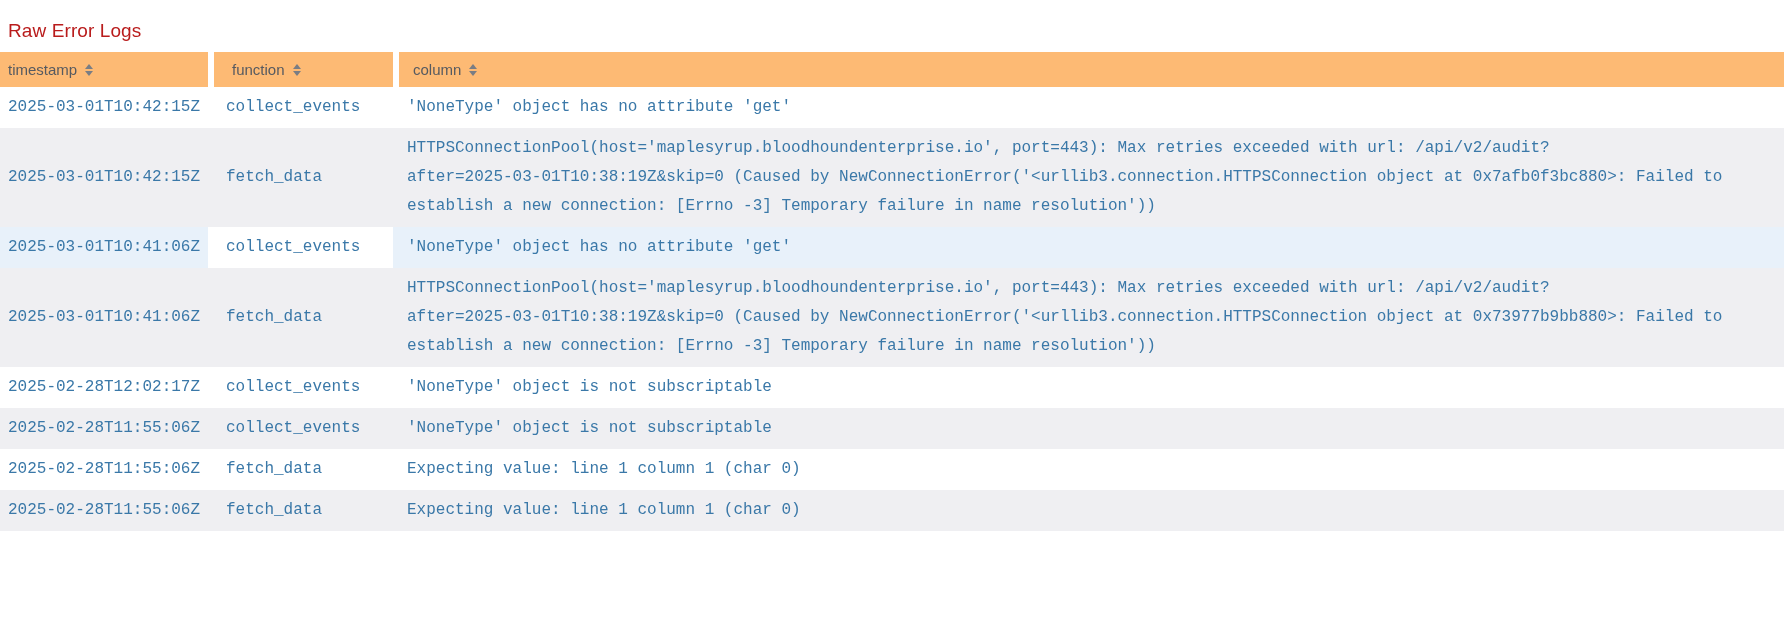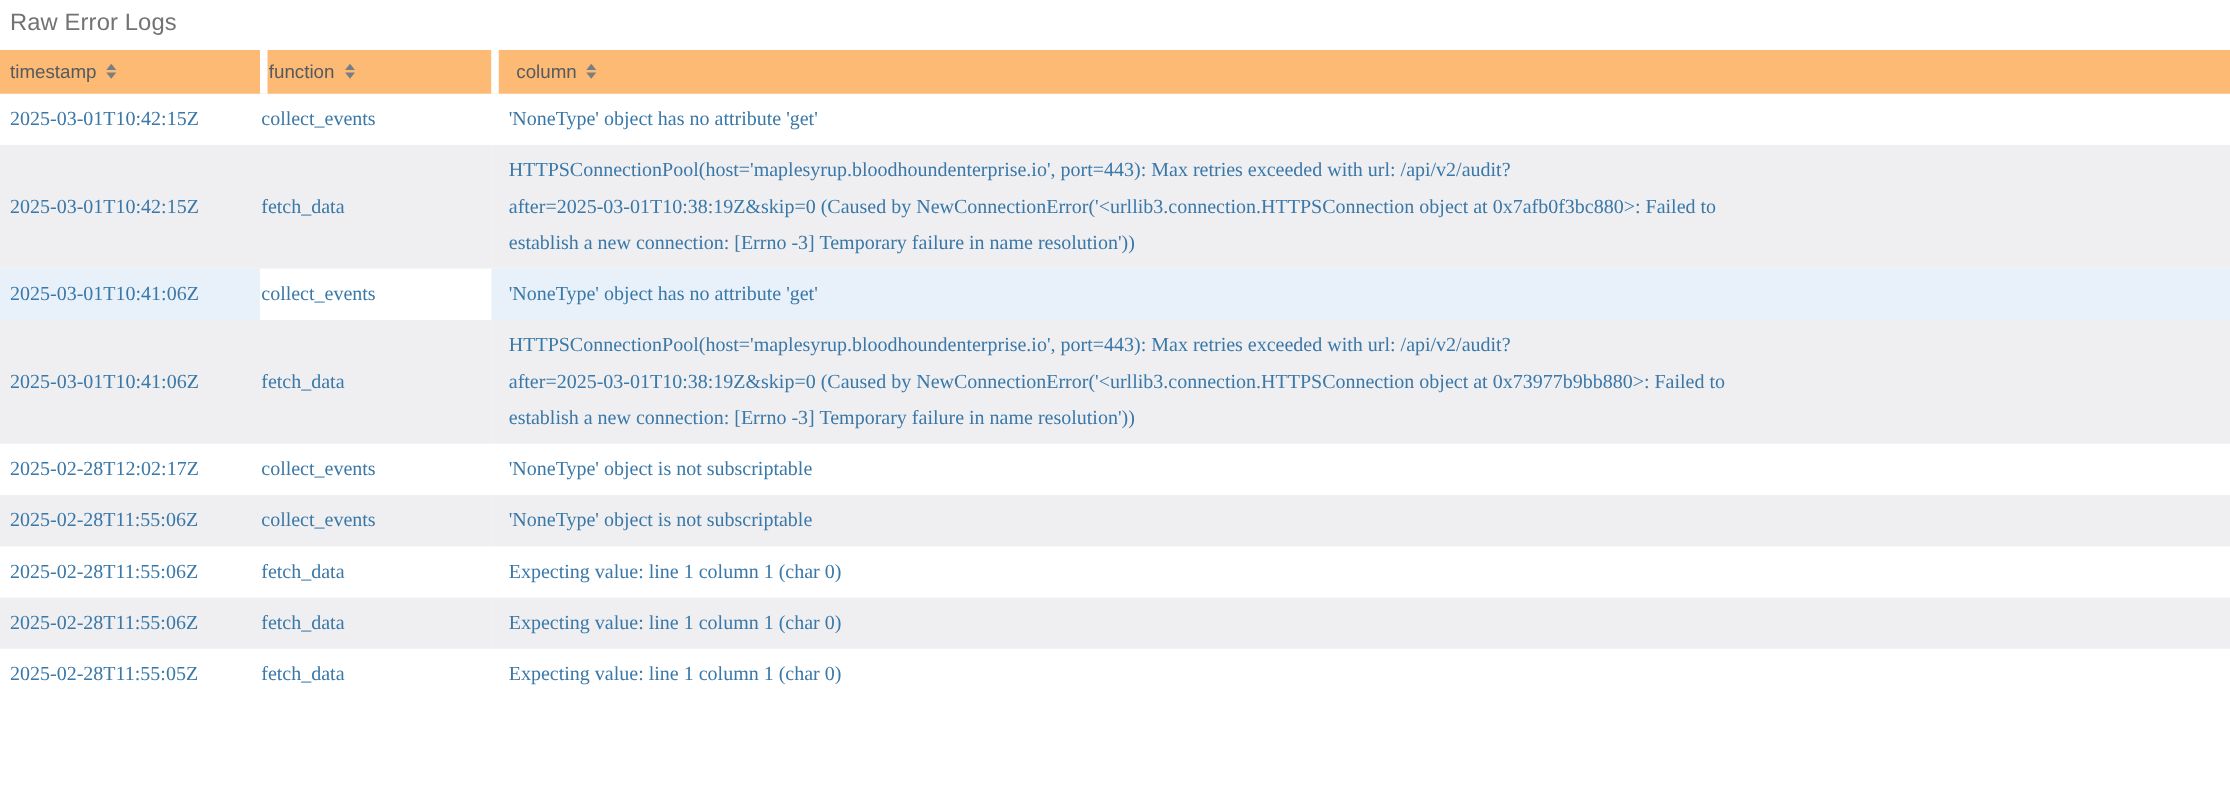--- a/index.html
+++ b/index.html
@@ -5,22 +5,22 @@
   html, body { margin: 0; padding: 0; background: #ffffff; }
   body {
     width: 1784px;
     min-height: 630px;
     font-family: "Liberation Sans", sans-serif;
     -webkit-font-smoothing: antialiased;
   }
   .page-title {
     font-size: 19px;
     font-weight: 400;
-    color: #737373;
-    padding: 8px 0 10px 8px;
+    color: #b91c1c;
+    padding: 20px 0 10px 8px;
     letter-spacing: 0.1px;
   }
   table.log-table {
     width: 100%;
     border-collapse: separate;
     border-spacing: 0;
     table-layout: fixed;
   }
   col.w-ts  { width: 208px; }
   col.w-fn  { width: 185px; }
@@ -34,21 +34,21 @@
     text-align: left;
     padding-top: 9px;
     padding-bottom: 9px;
     vertical-align: middle;
     cursor: pointer;
     user-select: none;
   }
   thead th + th { border-left: 6px solid #ffffff; }
 
   .col-ts  { padding-left: 8px;  }
-  .col-fn  { padding-left: 1px; }
+  .col-fn  { padding-left: 18px; }
   .col-err { padding-left: 14px; padding-right: 26px; }
 
   .sort-icon {
     display: inline-flex;
     flex-direction: column;
     gap: 2px;
     margin-left: 8px;
     vertical-align: middle;
     position: relative;
     top: -1px;
@@ -60,21 +60,21 @@
     border-bottom: 5px solid #797d84;
   }
   .sort-icon .tri-down {
     width: 0; height: 0;
     border-left: 4px solid transparent;
     border-right: 4px solid transparent;
     border-top: 5px solid #797d84;
   }
 
   tbody td {
-    font-family: Liberation Serif, serif;
+    font-family: Liberation Mono, monospace;
     font-size: 16px;
     line-height: 29px;
     color: #3a78a8;
     padding-top: 6px;
     padding-bottom: 6px;
     vertical-align: middle;
   }
   tbody tr:nth-child(even) { background: #efeff2; }
   tbody tr.row-highlight   { background: #e8f1fa; }
   tbody td.cell-selected   { background: #ffffff; }
@@ -156,20 +156,15 @@
         <tr>
     <td class="col-ts">2025-02-28T11:55:06Z</td>
     <td class="col-fn">fetch_data</td>
     <td class="col-err">Expecting value: line 1 column 1 (char 0)</td>
   </tr>
         <tr>
     <td class="col-ts">2025-02-28T11:55:06Z</td>
     <td class="col-fn">fetch_data</td>
     <td class="col-err">Expecting value: line 1 column 1 (char 0)</td>
   </tr>
-        <tr>
-    <td class="col-ts">2025-02-28T11:55:05Z</td>
-    <td class="col-fn">fetch_data</td>
-    <td class="col-err">Expecting value: line 1 column 1 (char 0)</td>
-  </tr>
       </tbody>
   </table>
 </div>
 
 </body></html>

